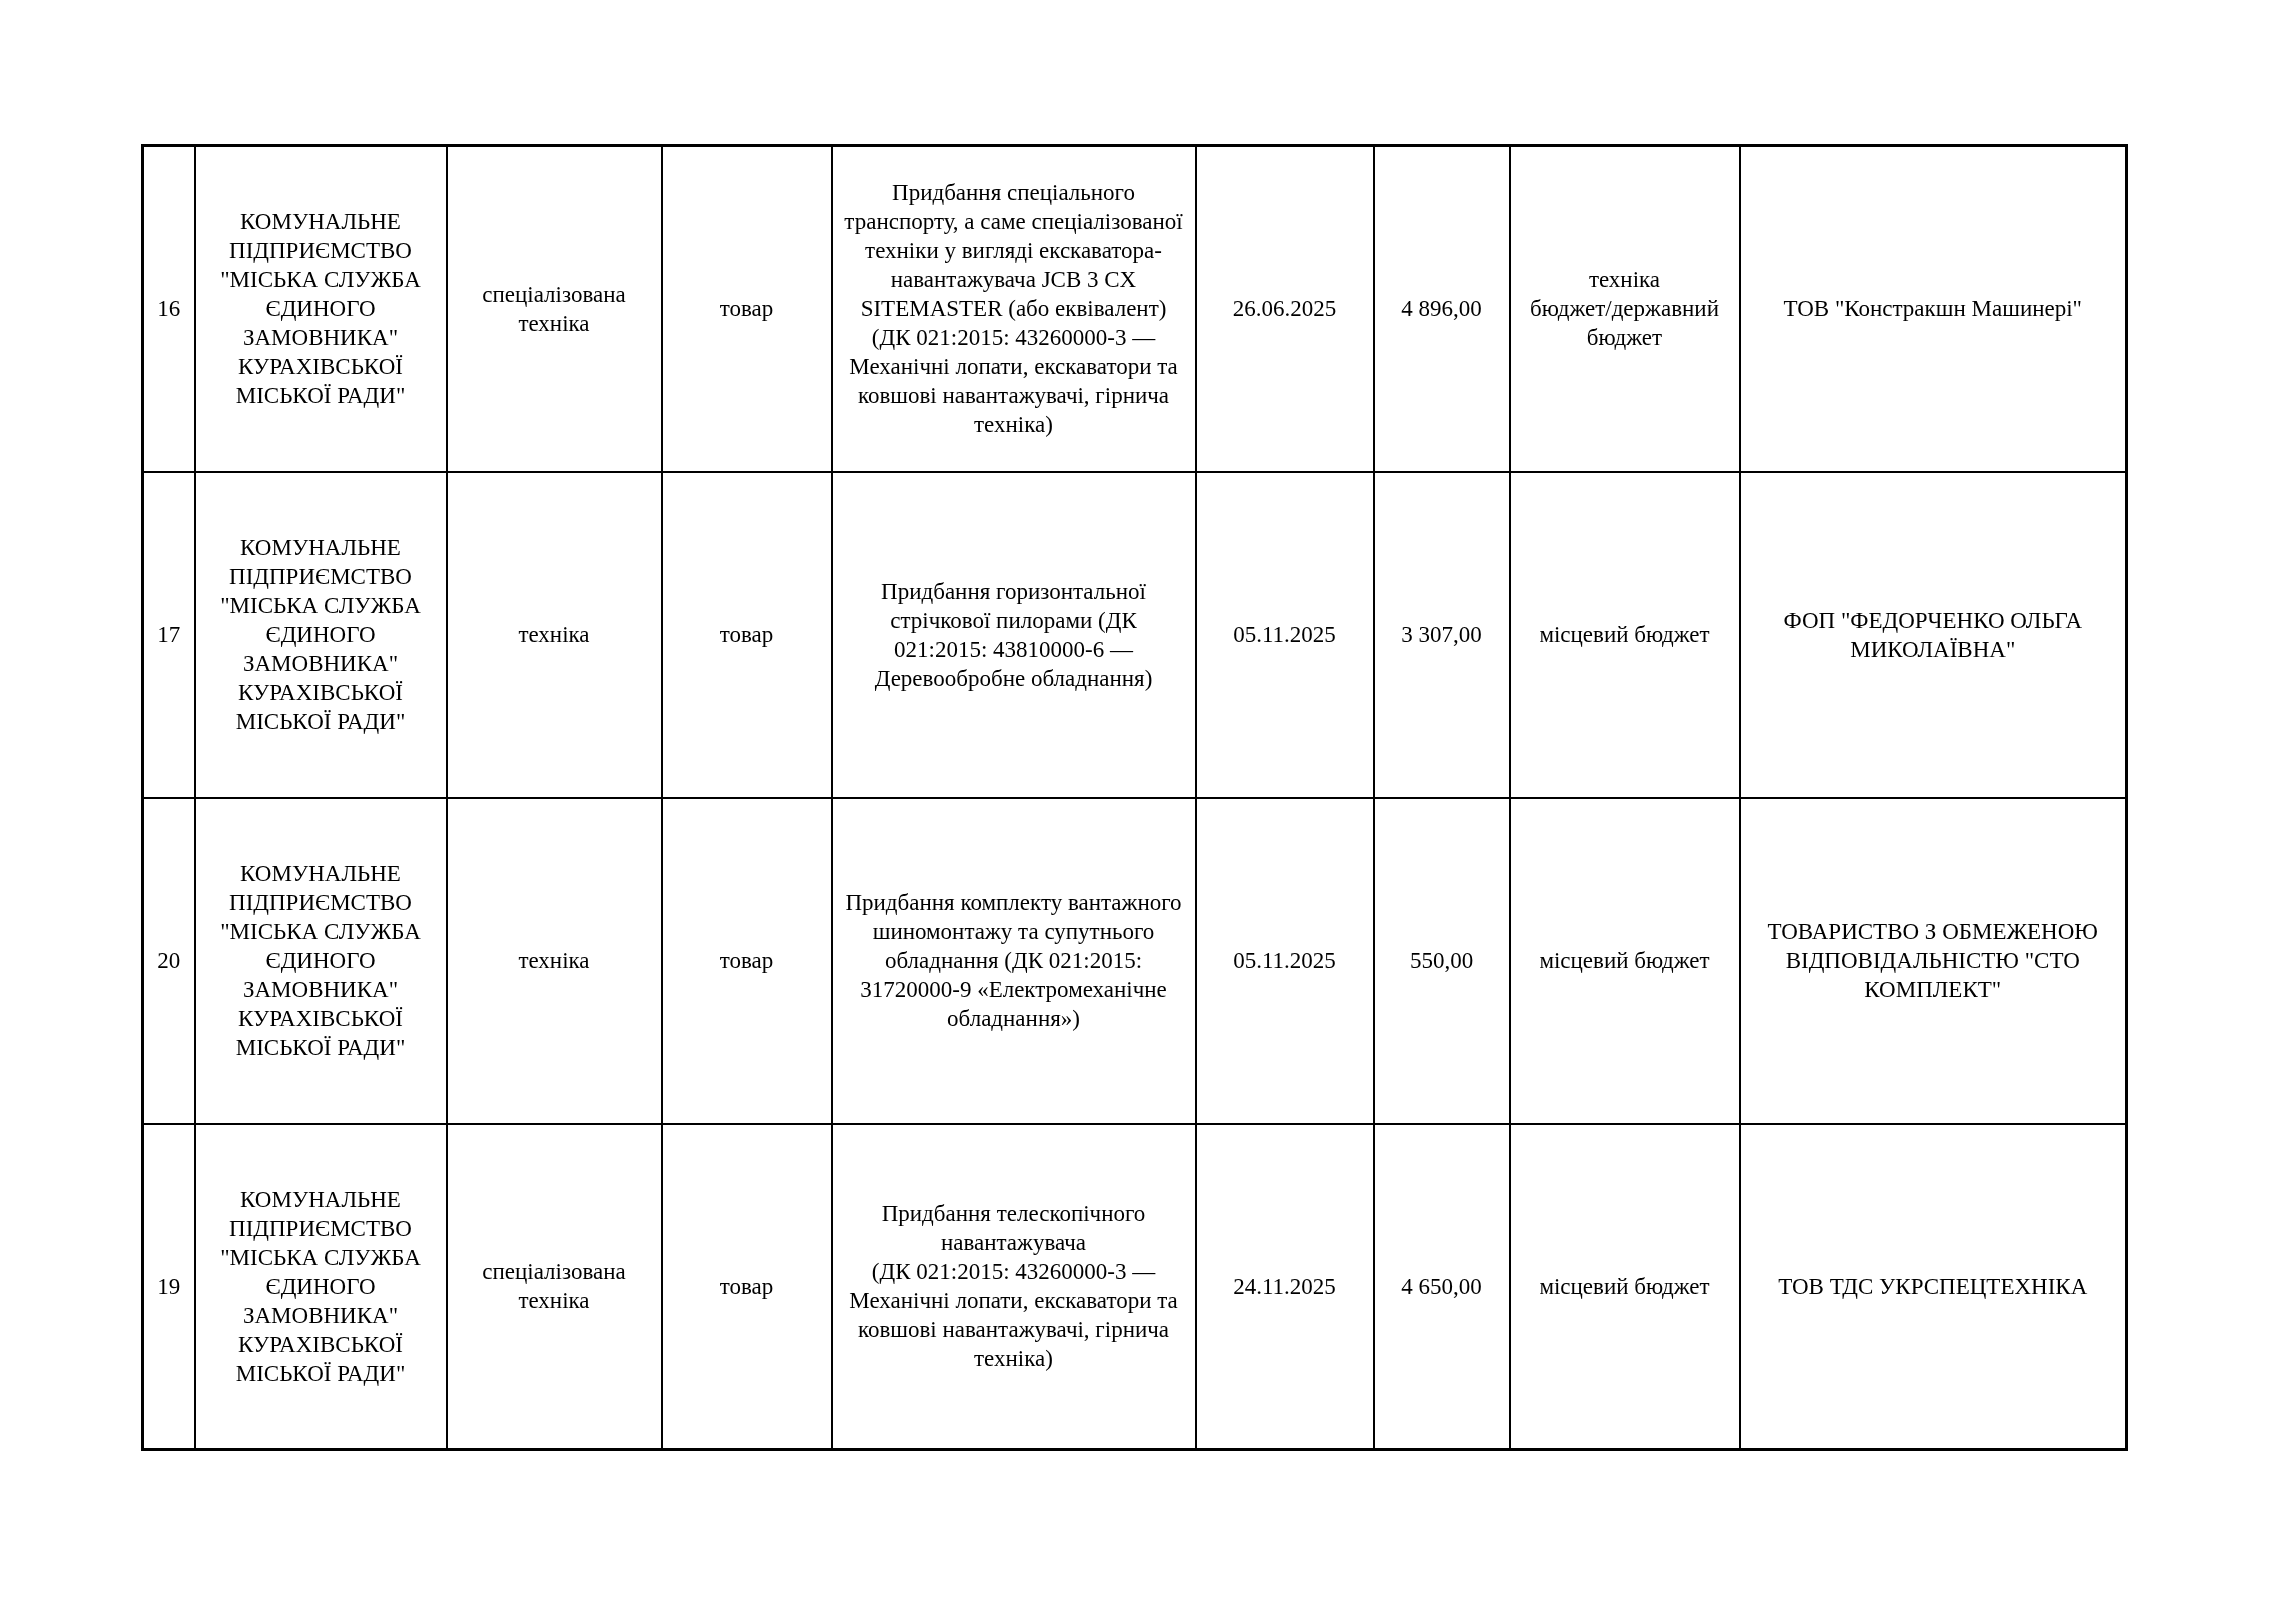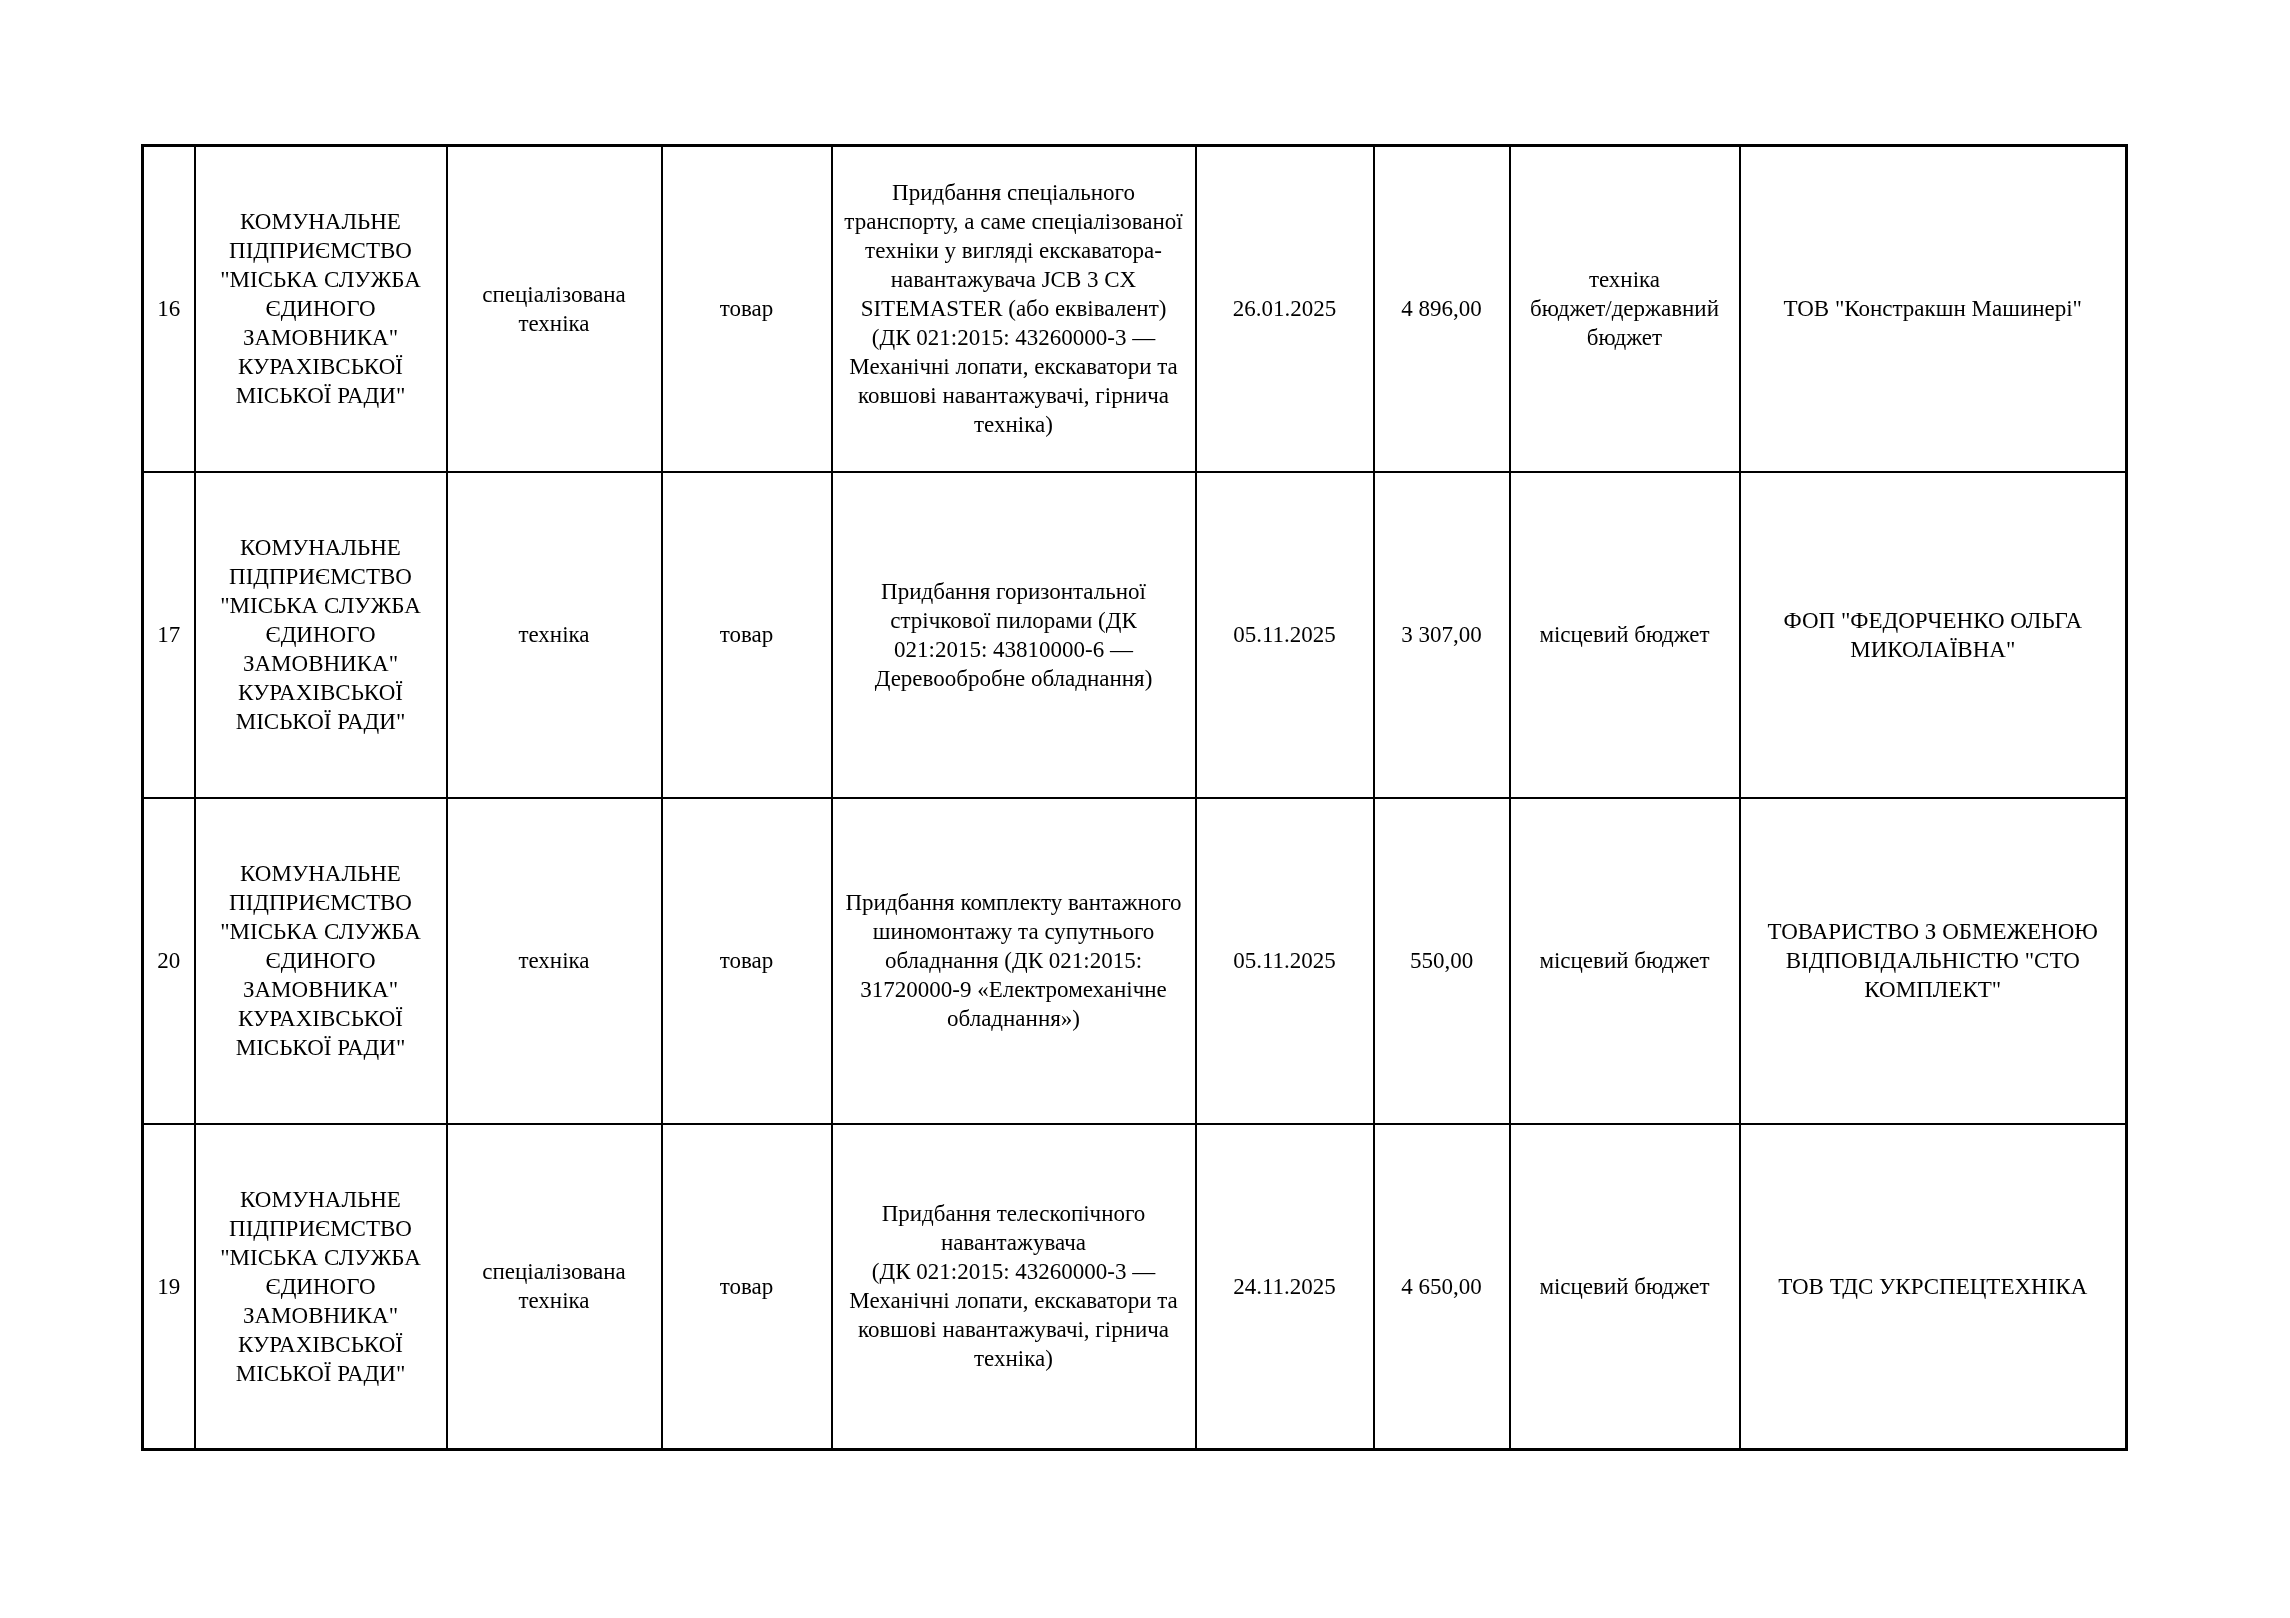--- a/index.html
+++ b/index.html
@@ -73,21 +73,21 @@
     <td class="col-type">товар</td>
     <td class="col-description">Придбання спеціального
 транспорту, а саме спеціалізованої
 техніки у вигляді екскаватора-
 навантажувача JCB 3 CX
 SITEMASTER (або еквівалент)
 (ДК 021:2015: 43260000-3 —
 Механічні лопати, екскаватори та
 ковшові навантажувачі, гірнича
 техніка)</td>
-    <td class="col-date">26.01.2025</td>
+    <td class="col-date">26.06.2025</td>
     <td class="col-amount">4 896,00</td>
     <td class="col-funding">техніка
 бюджет/державний
 бюджет</td>
     <td class="col-supplier">ТОВ "Констракшн Машинері"</td>
   </tr>
         <tr>
     <td class="col-number">17</td>
     <td class="col-organization">КОМУНАЛЬНЕ
 ПІДПРИЄМСТВО

